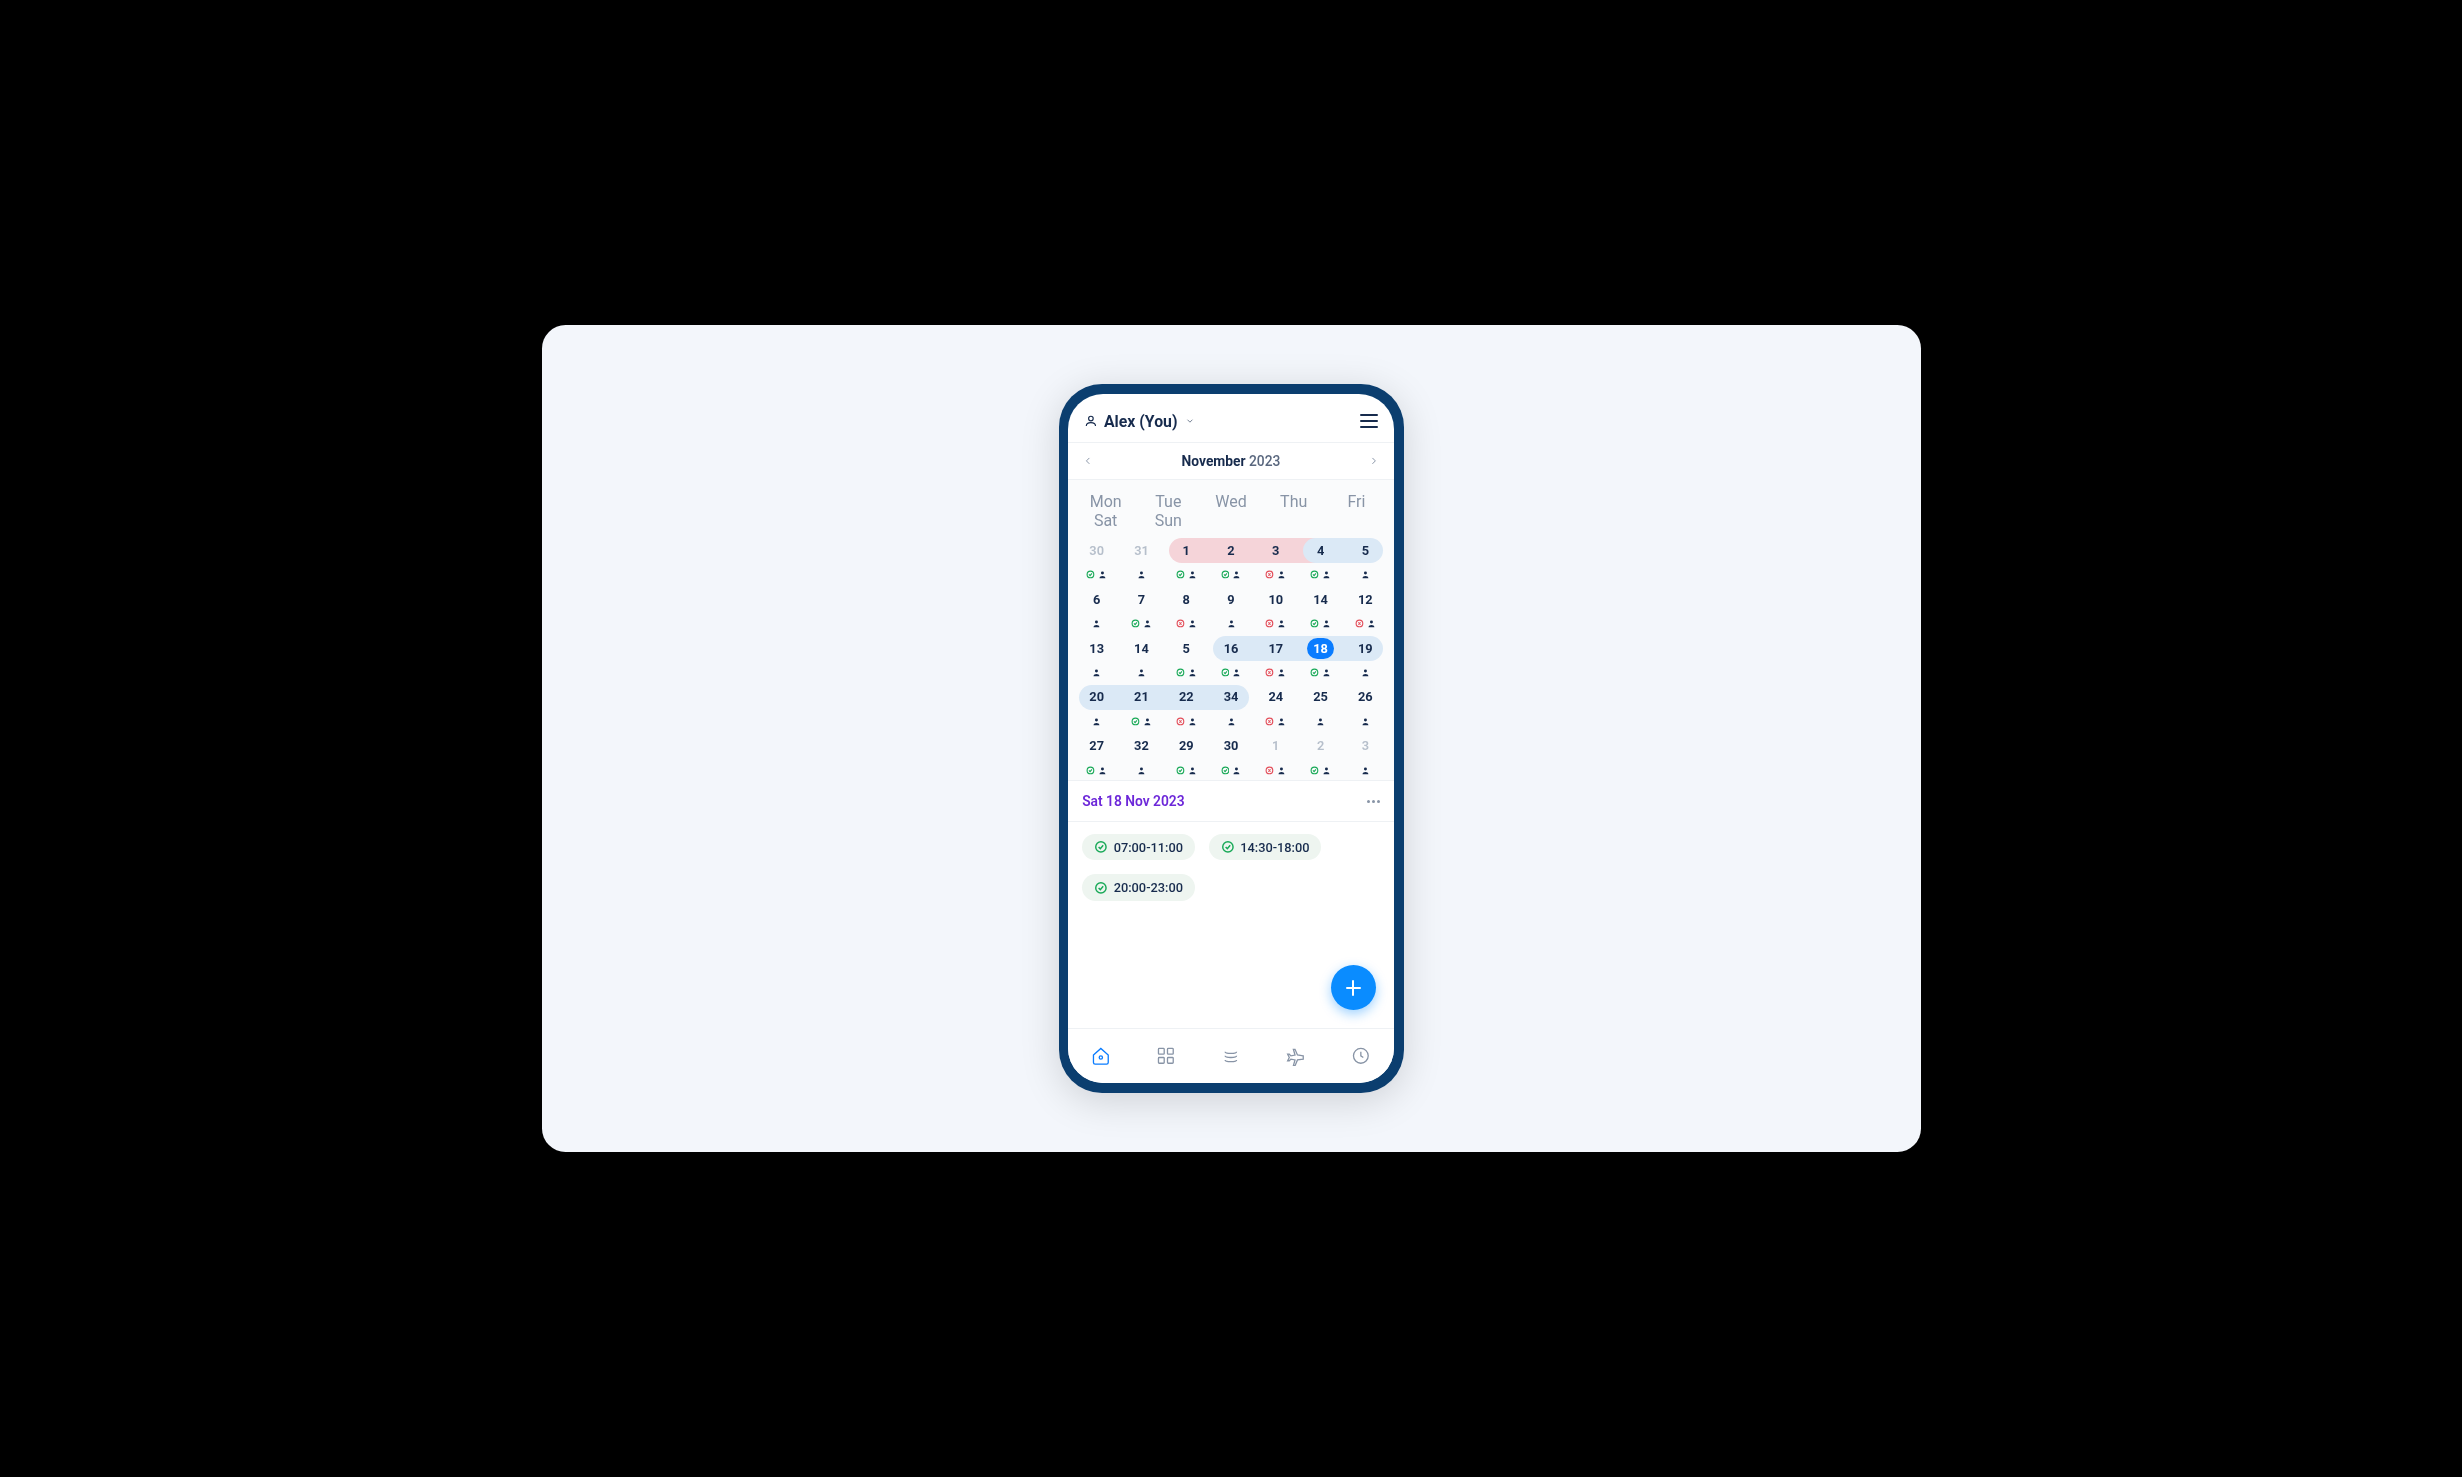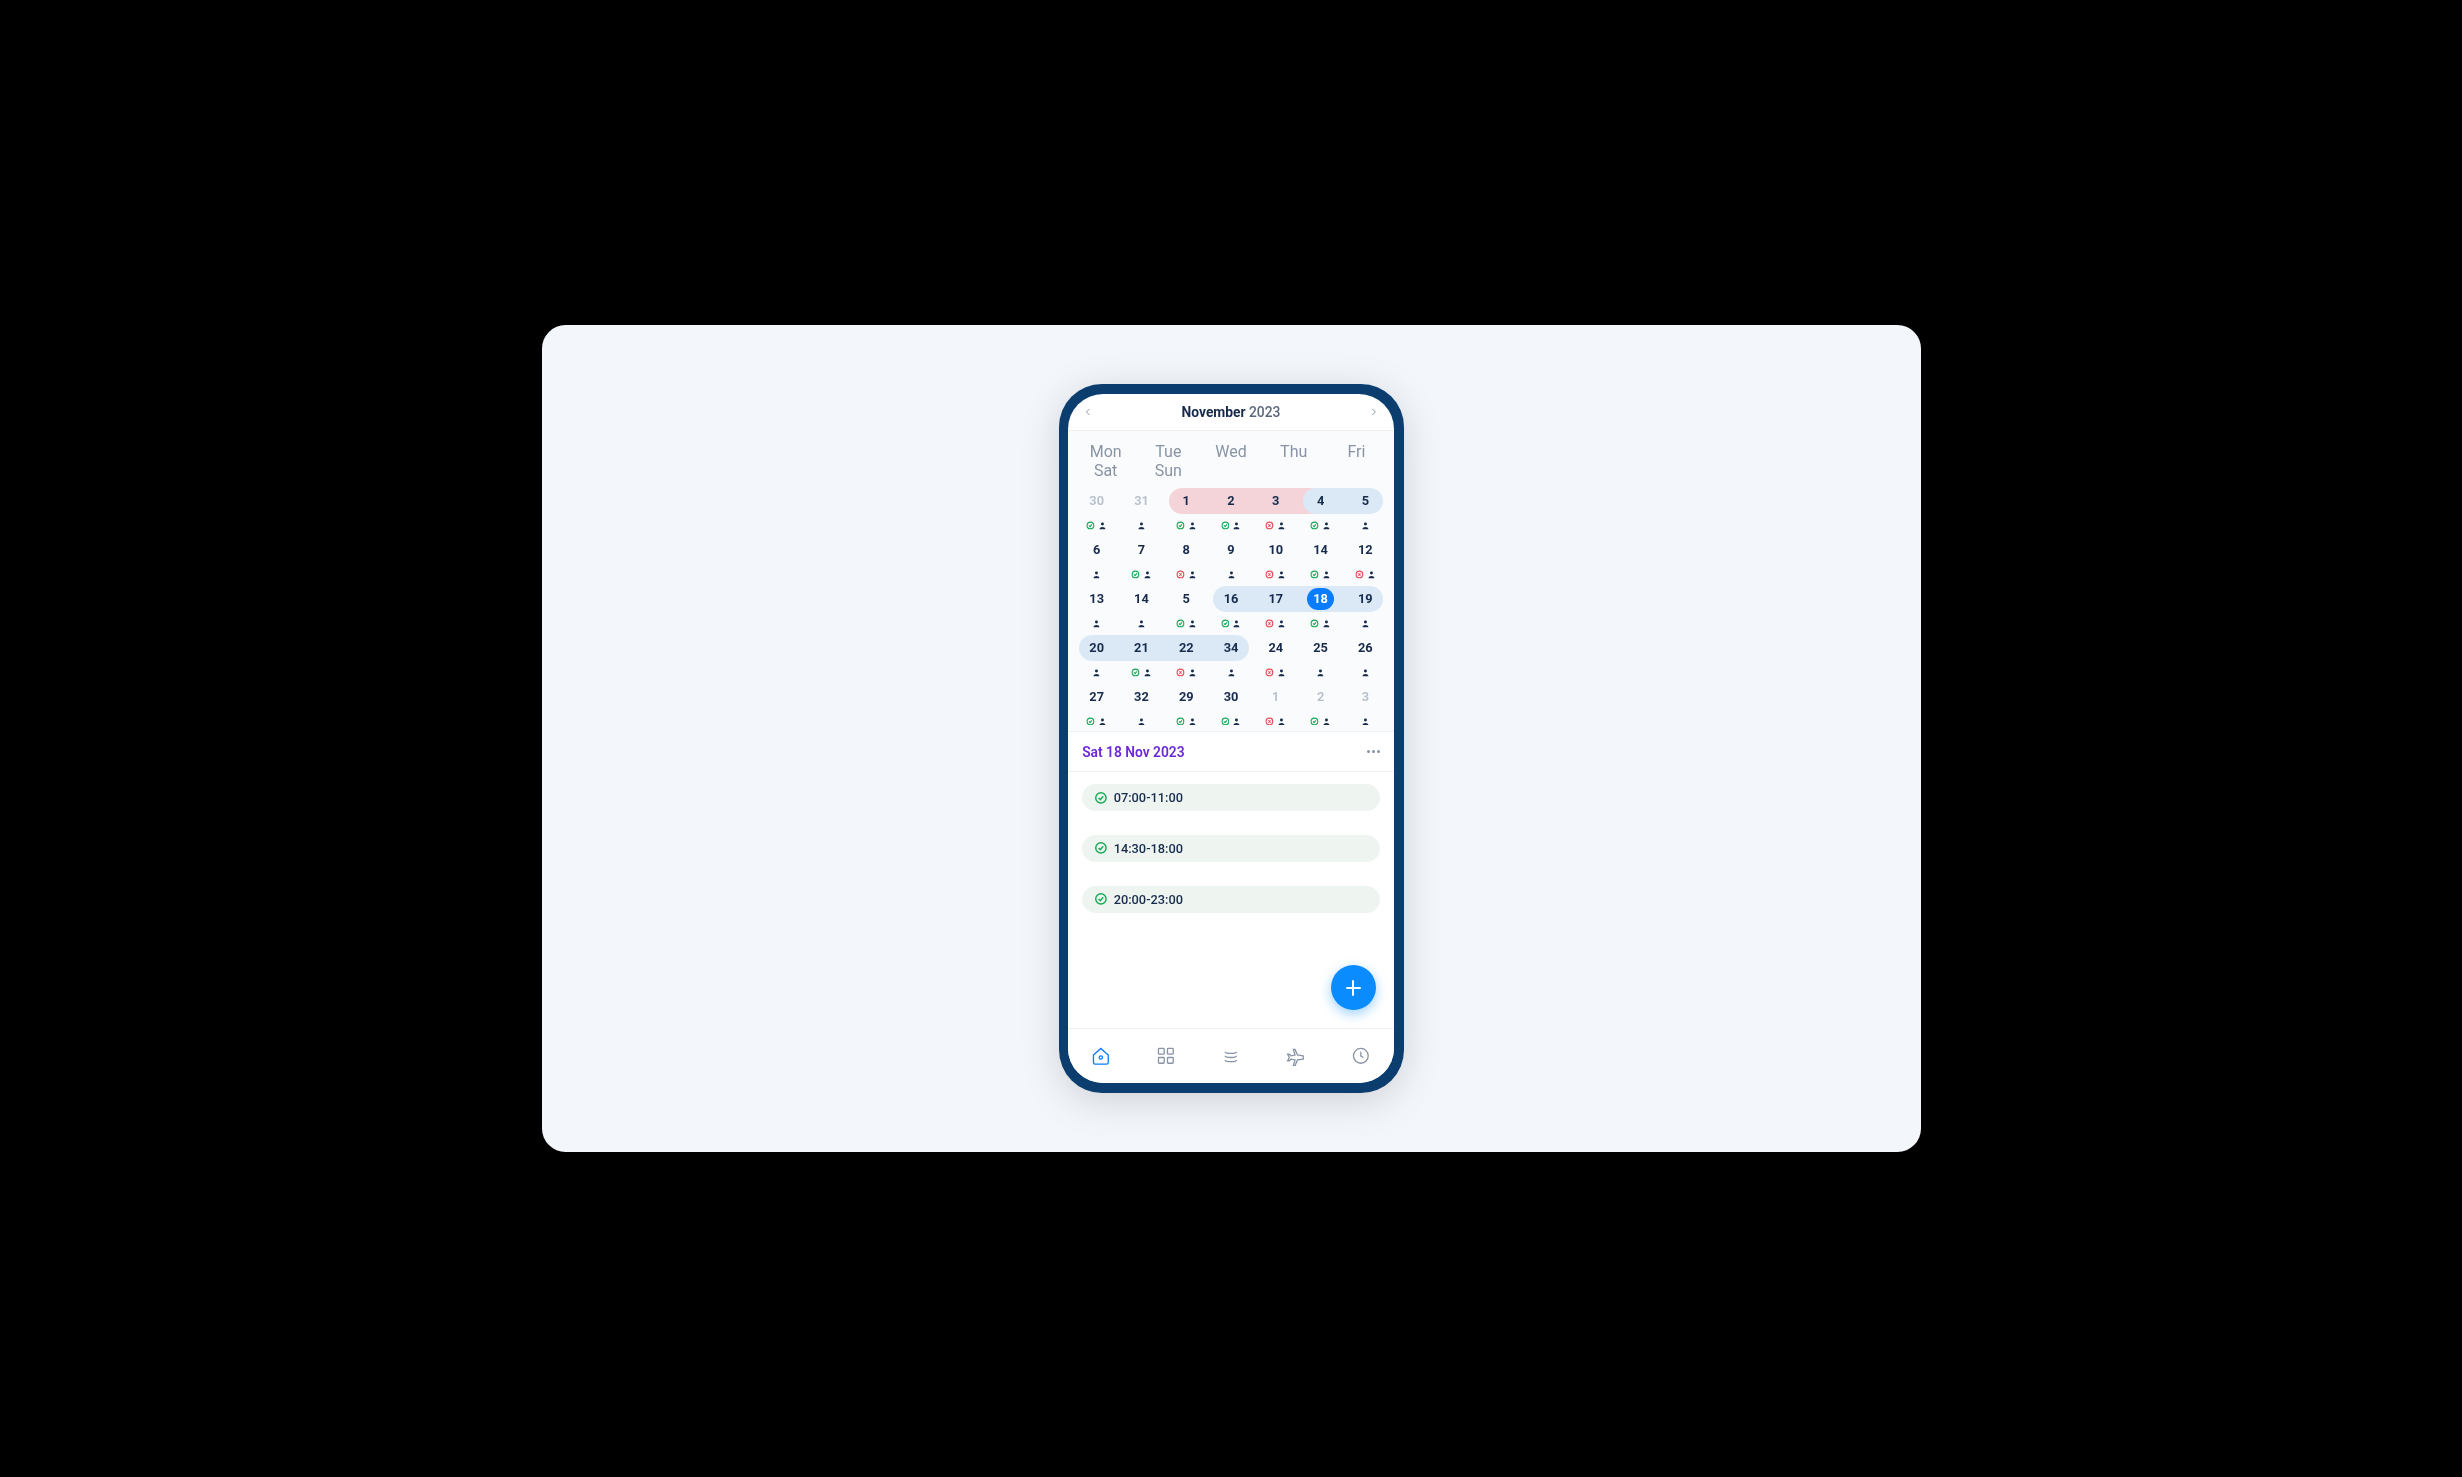--- a/index.html
+++ b/index.html
@@ -41,21 +41,21 @@
   .pill { position: absolute; top: 2px; height: 25.6px; border-radius: 13.8px; z-index: 1; }
   .pill.pink { background: #f5d4d9; }
   .pill.blue { background: #dbe9f6; }
 
   
   .dayinfo { padding: 11.8px 13.8px; border-bottom: 1px solid #eef1f4; display:flex; justify-content:space-between; align-items:center;}
   .dayinfo .title { font-size: 13.8px; font-weight: 600; color: #6d28d9; }
   .dots { display:flex; gap:2px;}
   .dots span{width:3px;height:3px;background:#8894a6;border-radius:50%;}
 
-  .slots { padding: 11.8px 13.8px; display: flex; flex-wrap: wrap; gap: 24px; flex-direction: column; }
+  .slots { padding: 11.8px 13.8px; display: flex; flex-wrap: wrap; gap: 14px; }
   .slot { display: inline-flex; align-items: center; gap: 5.9px; background: #eef5f0; border-radius: 17.7px; padding: 5.9px 11.8px; font-size: 12.8px; color: #172b4d; font-weight: 500; }
   .slot svg { width: 13.8px; height: 13.8px; stroke: #18a957; }
 
   
   .fab { position: absolute; right: 17.7px; bottom: 73px; width: 45px; height: 45px; border-radius: 50%; background: #0a8cff; display: flex; align-items: center; justify-content: center; box-shadow: 0 3.9px 11.8px rgba(10,140,255,0.4); cursor:pointer;}
   .fab:before, .fab:after { content:''; position:absolute; background:#fff; border-radius:2px;}
   .fab:before { width: 15.8px; height: 2px; }
   .fab:after { width: 2px; height: 15.8px; }
 
   
@@ -64,20 +64,37 @@
   .tab svg { width: 19.7px; height: 19.7px; stroke: #8894a6; fill:none; stroke-width:1.6;}
   .tab.active svg { stroke: #0a7cff; }
 </style>
 </head>
 <body>
 
 <div class="canvas">
   <div class="phone">
     <div class="screen">
 
+      <div class="header">
+        <div class="user">
+          <svg viewBox="0 0 24 24" fill="none" stroke="#172b4d" stroke-width="2">
+              <circle cx="12" cy="8" r="4"></circle>
+              <path d="M4 21c0-4 4-6 8-6s8 2 8 6"></path>
+            </svg>
+          <span>Alex (You)</span>
+          <svg class="chev" viewBox="0 0 24 24" fill="none" stroke="#59677e" stroke-width="2">
+              <path d="M6 9l6 6 6-6"></path>
+            </svg>
+        </div>
+        <div class="hamburger">
+          <span></span>
+            <span></span>
+            <span></span>
+        </div>
+      </div>
 
       <div class="monthnav">
         <svg class="arrow" viewBox="0 0 24 24" fill="none" stroke="currentColor" stroke-width="2">
             <path d="M15 18l-6-6 6-6"></path>
           </svg>
         <div class="label">
           <b>November</b> <span class="year">2023</span>
         </div>
         <svg class="arrow" viewBox="0 0 24 24" fill="none" stroke="currentColor" stroke-width="2">
             <path d="M9 18l6-6-6-6"></path>

